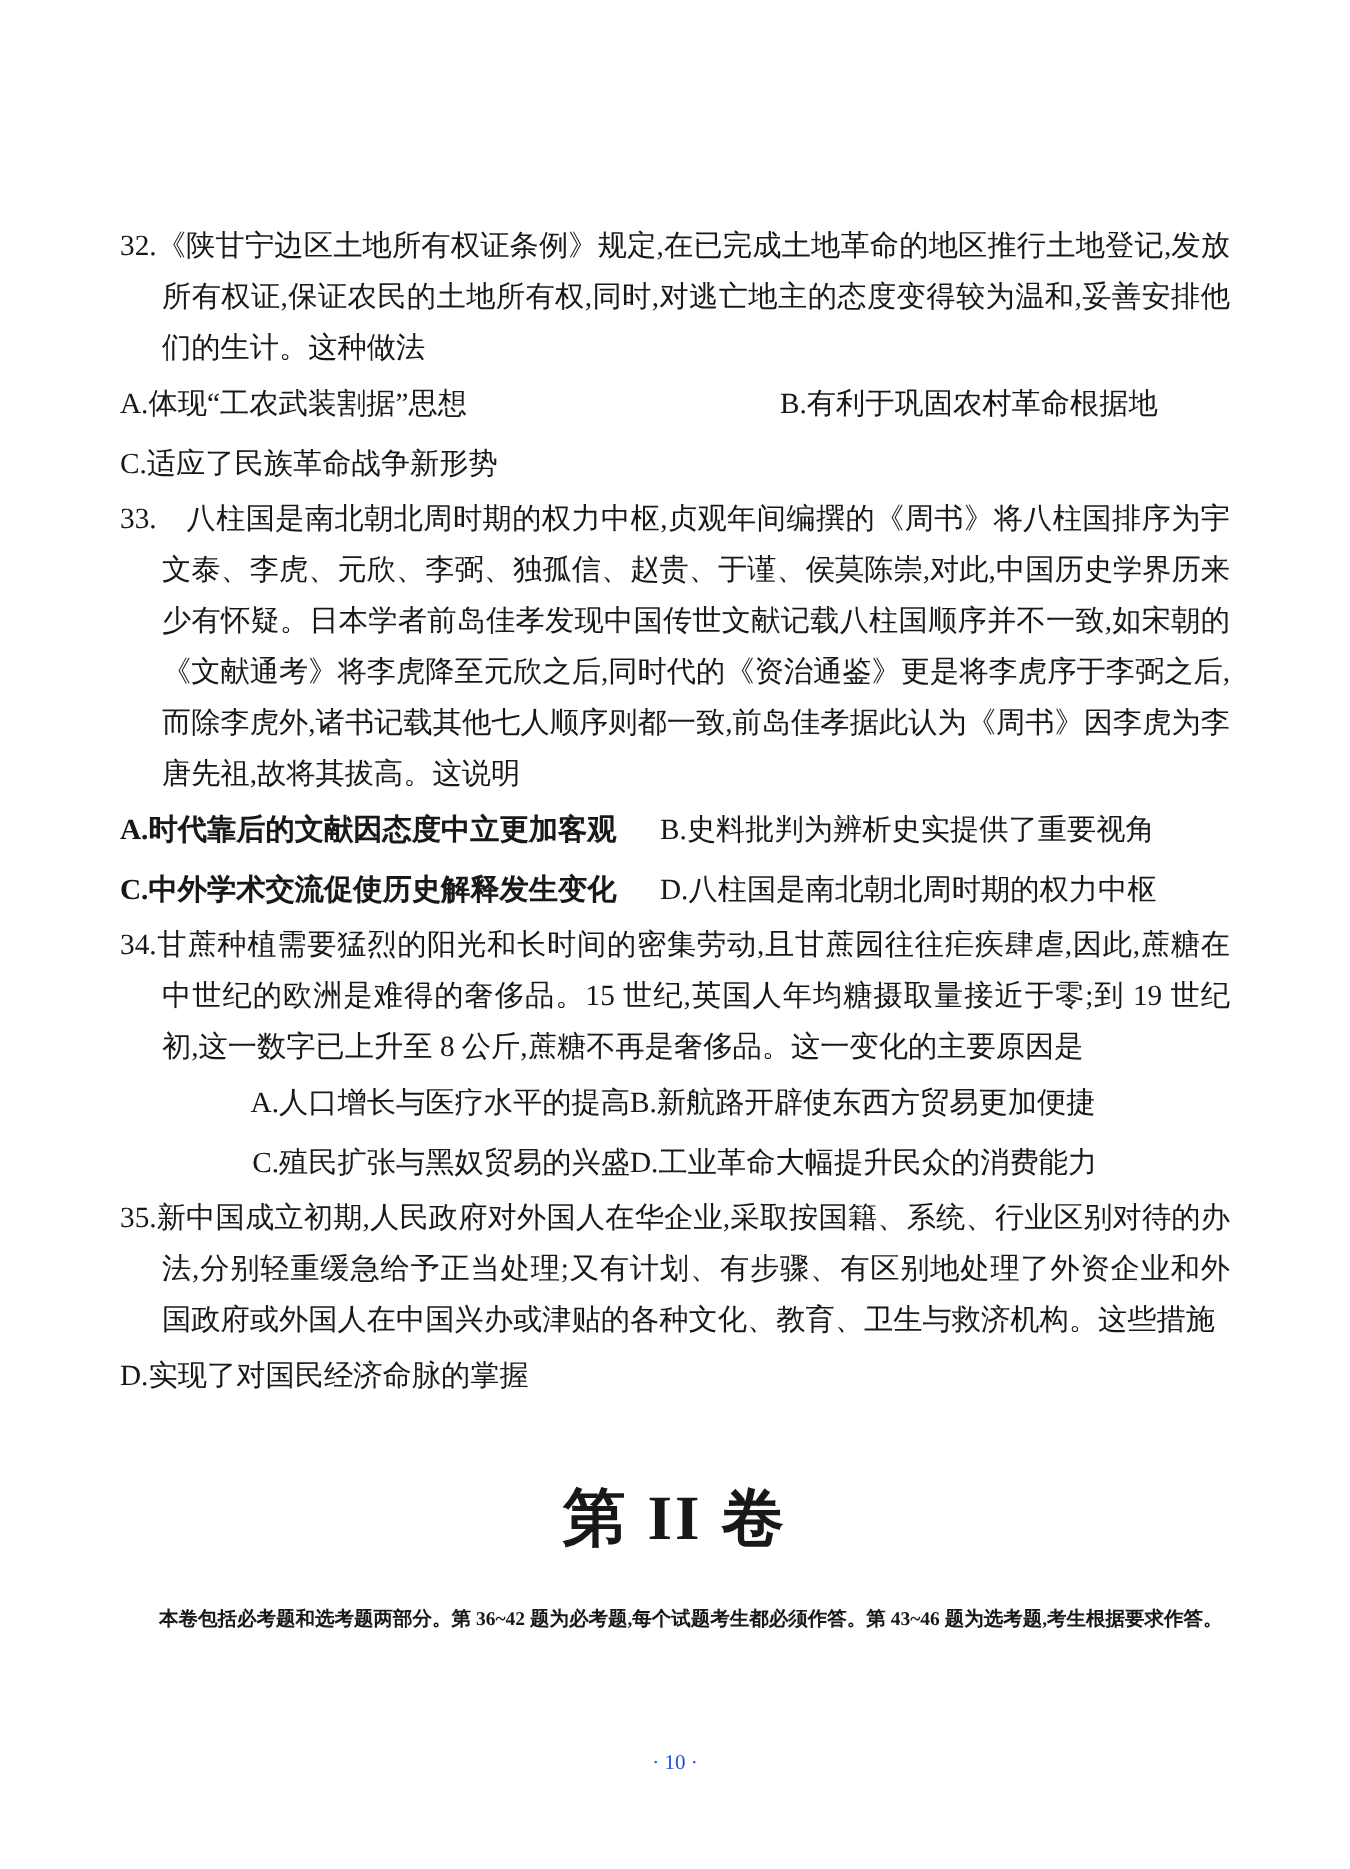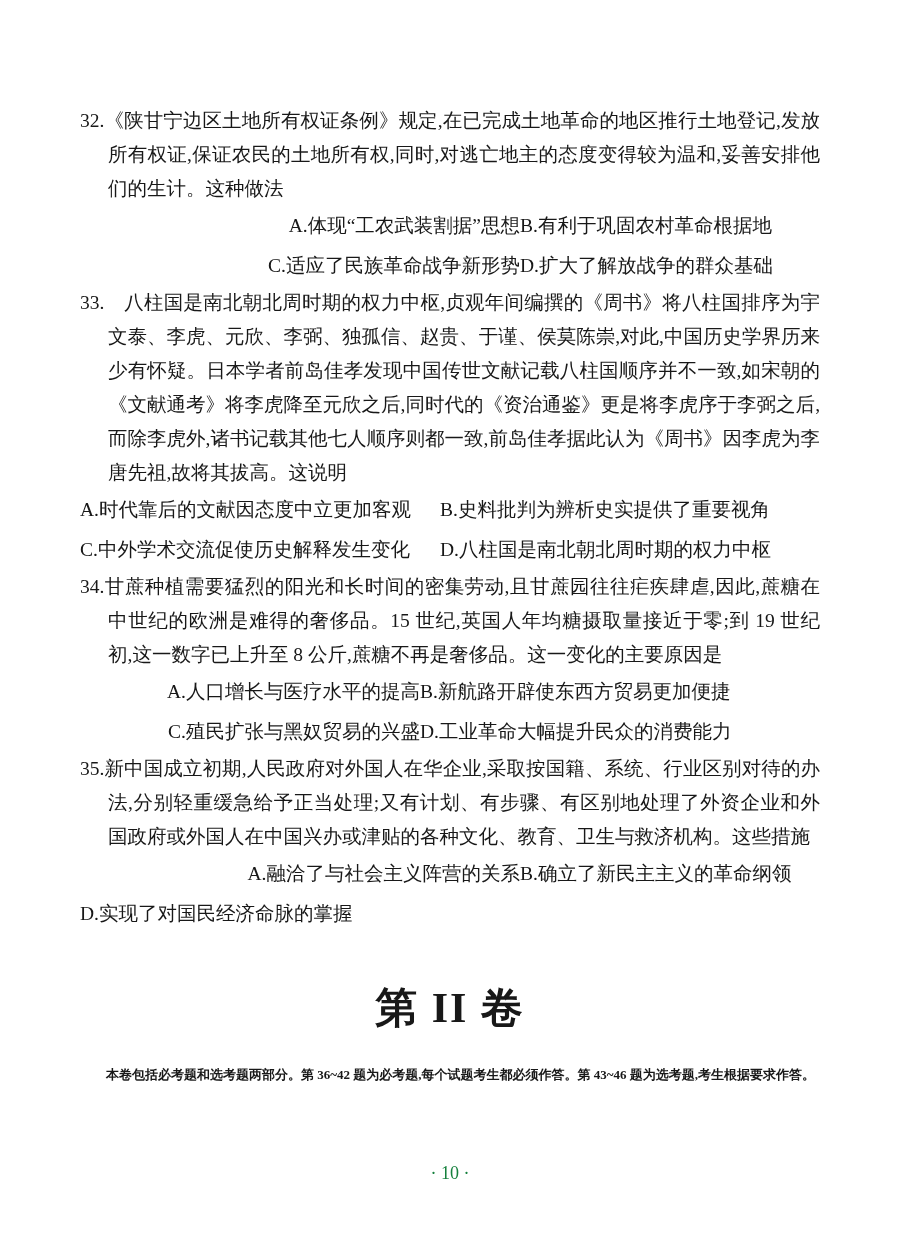--- a/index.html
+++ b/index.html
@@ -5,41 +5,41 @@
   html, body { margin: 0; padding: 0; }
   body {
     width: 900px;
     height: 1246px;
     background: #ffffff;
     color: #181818;
     font-family: "Liberation Serif", "DejaVu Serif", serif;
     position: relative;
     overflow: hidden;
   }
-  .page { padding: 104px 80px 0 80px; }
+  .page { padding: 104px 80px 0 80px; margin-top: 44px; }
   .question { margin: 0; }
   .stem {
     font-size: 19.5px;
     line-height: 34px;
     text-align: justify;
     margin: 0;
     padding-left: 28px;
     text-indent: -28px;
   }
   .opt-row {
     display: flex;
     align-items: baseline;
     height: 40px;
     line-height: 40px;
     font-size: 19.5px;
     white-space: nowrap;
   }
   .o1 { flex: 0 0 auto; }
-  .w440 .o1 { width: 440px; text-align: right; }
-  .w360 .o1 { width: 360px; }
+  .w440 .o1 { width: 440px; }
+  .w360 .o1 { width: 360px; font-weight: bold; }
   .w340 .o1 { width: 340px; text-align: right; }
   .section-title {
     text-align: center;
     font-size: 42px;
     font-weight: bold;
     margin: 46px 0 20px 0;
     letter-spacing: 2px;
   }
   .instructions {
     font-size: 13px;
@@ -48,38 +48,37 @@
     text-align: justify;
     text-indent: 2em;
     margin: 0;
   }
   .footer {
     position: absolute;
     left: 0;
     right: 0;
     bottom: 62px;
     text-align: center;
-    font-size: 18px;
-    color: #15803d;
+    font-size: 14px;
+    color: #1d4ed8;
   }
 </style>
 </head>
 <body>
 
 <div class="page">
 
   <div class="question">
     <p class="stem">32.《陕甘宁边区土地所有权证条例》规定,在已完成土地革命的地区推行土地登记,发放所有权证,保证农民的土地所有权,同时,对逃亡地主的态度变得较为温和,妥善安排他们的生计。这种做法</p>
     <div class="opt-row w440">
       <span class="o1">A.体现“工农武装割据”思想</span>
       <span class="o2">B.有利于巩固农村革命根据地</span>
     </div>
     <div class="opt-row w440">
       <span class="o1">C.适应了民族革命战争新形势</span>
-      <span class="o2">D.扩大了解放战争的群众基础</span>
     </div>
   </div>
 
   <div class="question">
     <p class="stem">33.　八柱国是南北朝北周时期的权力中枢,贞观年间编撰的《周书》将八柱国排序为宇文泰、李虎、元欣、李弼、独孤信、赵贵、于谨、侯莫陈崇,对此,中国历史学界历来少有怀疑。日本学者前岛佳孝发现中国传世文献记载八柱国顺序并不一致,如宋朝的《文献通考》将李虎降至元欣之后,同时代的《资治通鉴》更是将李虎序于李弼之后,而除李虎外,诸书记载其他七人顺序则都一致,前岛佳孝据此认为《周书》因李虎为李唐先祖,故将其拔高。这说明</p>
     <div class="opt-row w360">
       <span class="o1">A.时代靠后的文献因态度中立更加客观</span>
       <span class="o2">B.史料批判为辨析史实提供了重要视角</span>
     </div>
     <div class="opt-row w360">
@@ -96,24 +95,20 @@
     </div>
     <div class="opt-row w340">
       <span class="o1">C.殖民扩张与黑奴贸易的兴盛</span>
       <span class="o2">D.工业革命大幅提升民众的消费能力</span>
     </div>
   </div>
 
   <div class="question">
     <p class="stem">35.新中国成立初期,人民政府对外国人在华企业,采取按国籍、系统、行业区别对待的办法,分别轻重缓急给予正当处理;又有计划、有步骤、有区别地处理了外资企业和外国政府或外国人在中国兴办或津贴的各种文化、教育、卫生与救济机构。这些措施</p>
     <div class="opt-row w440">
-      <span class="o1">A.融洽了与社会主义阵营的关系</span>
-      <span class="o2">B.确立了新民主主义的革命纲领</span>
-    </div>
-    <div class="opt-row w440">
       <span class="o2">D.实现了对国民经济命脉的掌握</span>
     </div>
   </div>
 
   <h1 class="section-title">第 II 卷</h1>
 
   <p class="instructions">本卷包括必考题和选考题两部分。第 36~42 题为必考题,每个试题考生都必须作答。第 43~46 题为选考题,考生根据要求作答。</p>
 
 </div>
 

